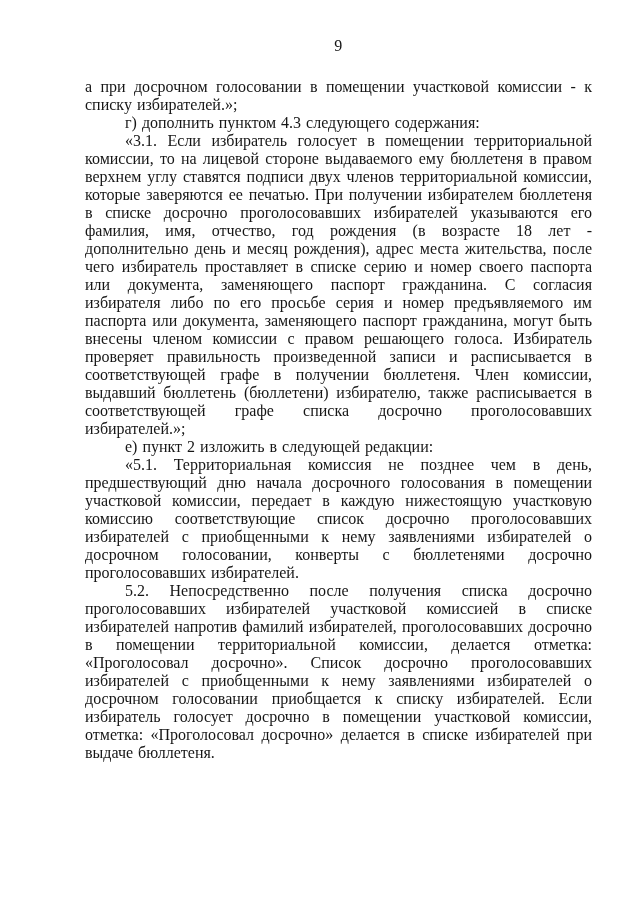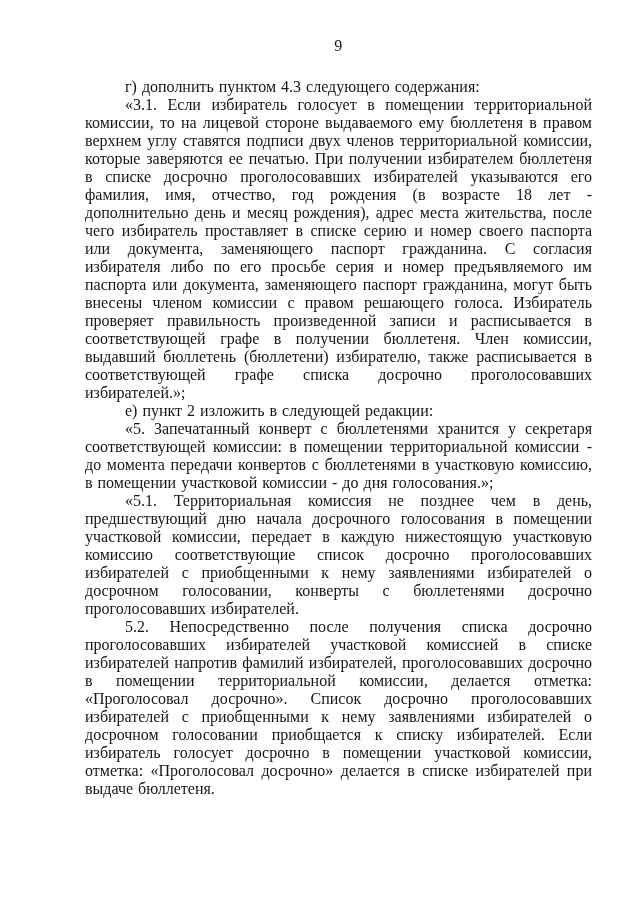--- a/index.html
+++ b/index.html
@@ -34,20 +34,20 @@
   .body-text p.continuation {
     text-indent: 0;
   }
 </style>
 </head>
 <body>
 
 <div class="page">
   <div class="page-number">9</div>
   <div class="body-text">
+    <p class="continuation">а при досрочном голосовании в помещении участковой комиссии - к списку избирателей.»;</p>
     <p>г) дополнить пунктом 4.3 следующего содержания:</p>
     <p>«3.1. Если избиратель голосует в помещении территориальной комиссии, то на лицевой стороне выдаваемого ему бюллетеня в правом верхнем углу ставятся подписи двух членов территориальной комиссии, которые заверяются ее печатью. При получении избирателем бюллетеня в списке досрочно проголосовавших избирателей указываются его фамилия, имя, отчество, год рождения (в возрасте 18 лет - дополнительно день и месяц рождения), адрес места жительства, после чего избиратель проставляет в списке серию и номер своего паспорта или документа, заменяющего паспорт гражданина. С согласия избирателя либо по его просьбе серия и номер предъявляемого им паспорта или документа, заменяющего паспорт гражданина, могут быть внесены членом комиссии с правом решающего голоса. Избиратель проверяет правильность произведенной записи и расписывается в соответствующей графе в получении бюллетеня. Член комиссии, выдавший бюллетень (бюллетени) избирателю, также расписывается в соответствующей графе списка досрочно проголосовавших избирателей.»;</p>
     <p>е) пункт 2 изложить в следующей редакции:</p>
-    <p>«5. Запечатанный конверт с бюллетенями хранится у секретаря соответствующей комиссии: в помещении территориальной комиссии - до момента передачи конвертов с бюллетенями в участковую комиссию, в помещении участковой комиссии - до дня голосования.»;</p>
     <p>«5.1. Территориальная комиссия не позднее чем в день, предшествующий дню начала досрочного голосования в помещении участковой комиссии, передает в каждую нижестоящую участковую комиссию соответствующие список досрочно проголосовавших избирателей с приобщенными к нему заявлениями избирателей о досрочном голосовании, конверты с бюллетенями досрочно проголосовавших избирателей.</p>
     <p>5.2. Непосредственно после получения списка досрочно проголосовавших избирателей участковой комиссией в списке избирателей напротив фамилий избирателей, проголосовавших досрочно в помещении территориальной комиссии, делается отметка: «Проголосовал досрочно». Список досрочно проголосовавших избирателей с приобщенными к нему заявлениями избирателей о досрочном голосовании приобщается к списку избирателей. Если избиратель голосует досрочно в помещении участковой комиссии, отметка: «Проголосовал досрочно» делается в списке избирателей при выдаче бюллетеня.</p>
   </div>
 </div>
 
 </body></html>

